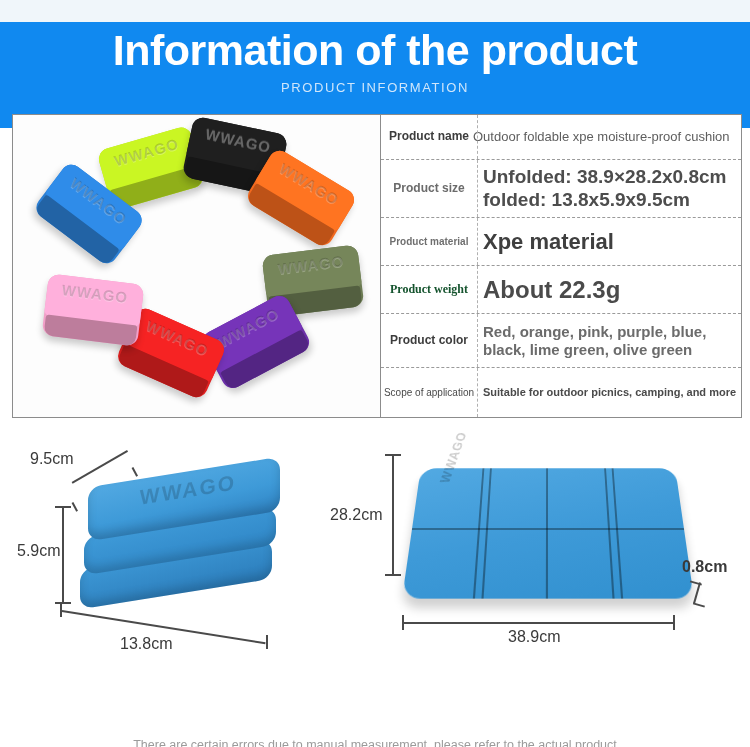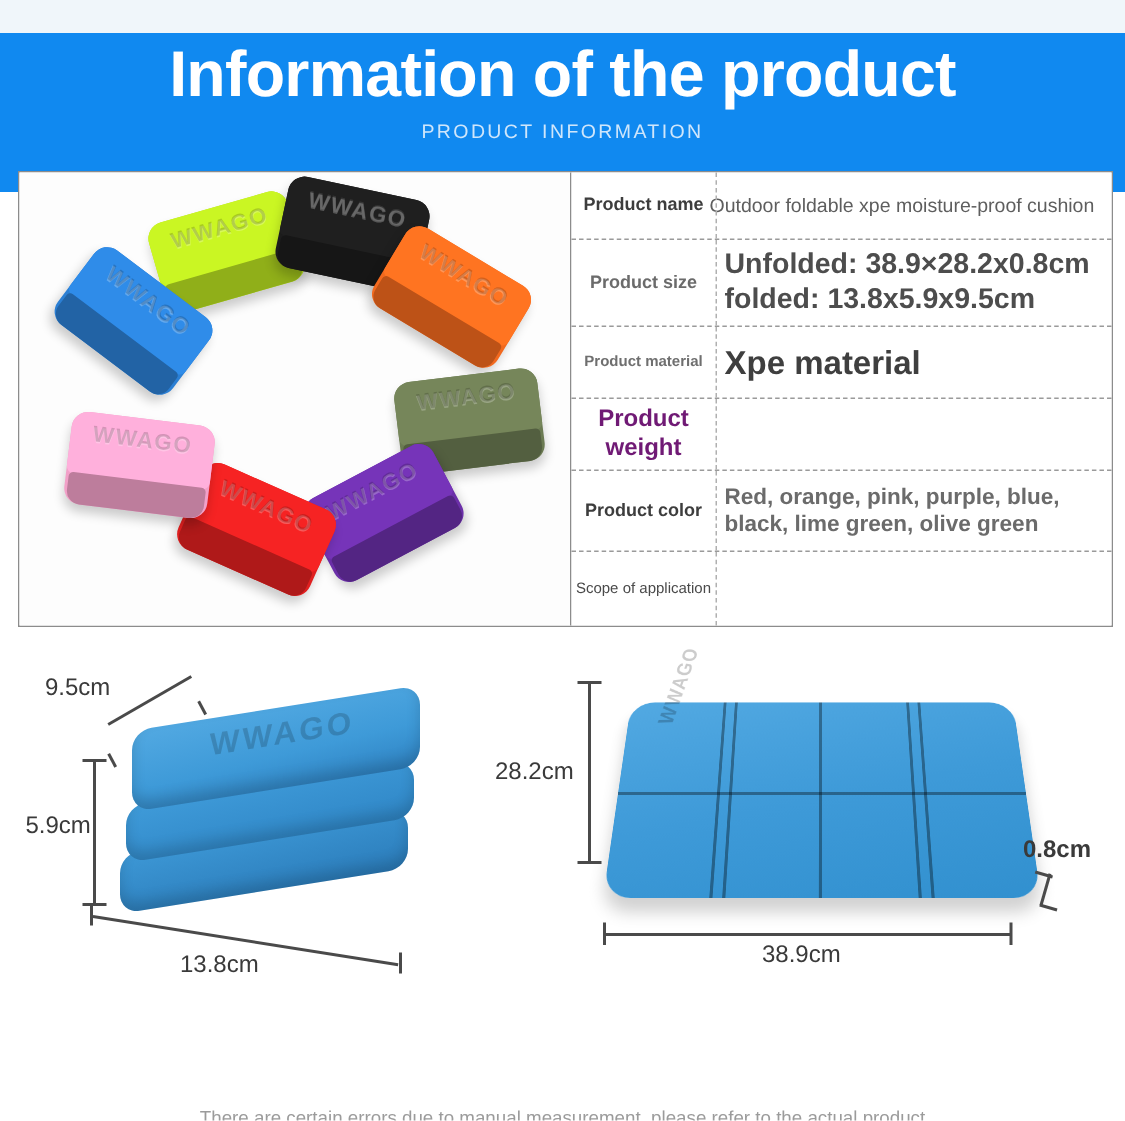--- a/index.html
+++ b/index.html
@@ -161,21 +161,21 @@
 
   .row-name .spec-label    { font-size: 12px; font-weight: bold; color: #3d3d3d; }
   .row-name .spec-value    { font-size: 13px; color: #5e5e5e; padding-left: 0; margin-left: -4px; }
 
   .row-size .spec-label    { font-size: 12px; font-weight: bold; color: #6b6b6b; }
   .row-size .spec-value    { font-size: 19px; font-weight: bold; color: #4d4d4d; }
 
   .row-mat .spec-label     { font-size: 10px; font-weight: bold; color: #6f6f6f; }
   .row-mat .spec-value     { font-size: 22px; font-weight: bold; color: #3f3f3f; }
 
-  .row-weight .spec-label  { font-size: 16px; font-weight: bold; color: #701a75; }
+  .row-weight .spec-label  { font-size: 12px; font-weight: bold; color: #14532d; font-family: Liberation Serif, serif; }
   .row-weight .spec-value  { font-size: 24px; font-weight: bold; color: #4a4a4a; }
 
   .row-color .spec-label   { font-size: 12px; font-weight: bold; color: #3d3d3d; text-align: center; }
   .row-color .spec-value   { font-size: 15px; font-weight: bold; color: #6b6b6b; }
 
   .row-scope .spec-label   { font-size: 10px; font-weight: normal; color: #4a4a4a; }
   .row-scope .spec-value   { font-size: 11px; font-weight: bold; color: #4a4a4a; }
 
   
   .diagrams {
@@ -359,33 +359,35 @@
     <div class="spec-row row-mat">
       <div class="spec-label">Product material</div>
       <div class="spec-divider"></div>
       <div class="spec-value">Xpe material</div>
     </div>
 
     <div class="spec-row row-weight">
       <div class="spec-label">Product
 weight</div>
       <div class="spec-divider"></div>
+      <div class="spec-value">About 22.3g</div>
     </div>
 
     <div class="spec-row row-color">
       <div class="spec-label">Product color</div>
       <div class="spec-divider"></div>
       <div class="spec-value">Red, orange, pink, purple, blue,
 black, lime green, olive green</div>
     </div>
 
     <div class="spec-row row-scope">
       <div class="spec-label">Scope of
 application</div>
       <div class="spec-divider"></div>
+      <div class="spec-value">Suitable for outdoor picnics, camping, and more</div>
     </div>
 
   </div>
 </div>
 
 <div class="diagrams">
 
   <div class="folded-wrap">
 
     <div class="slab slab-bot"></div>

